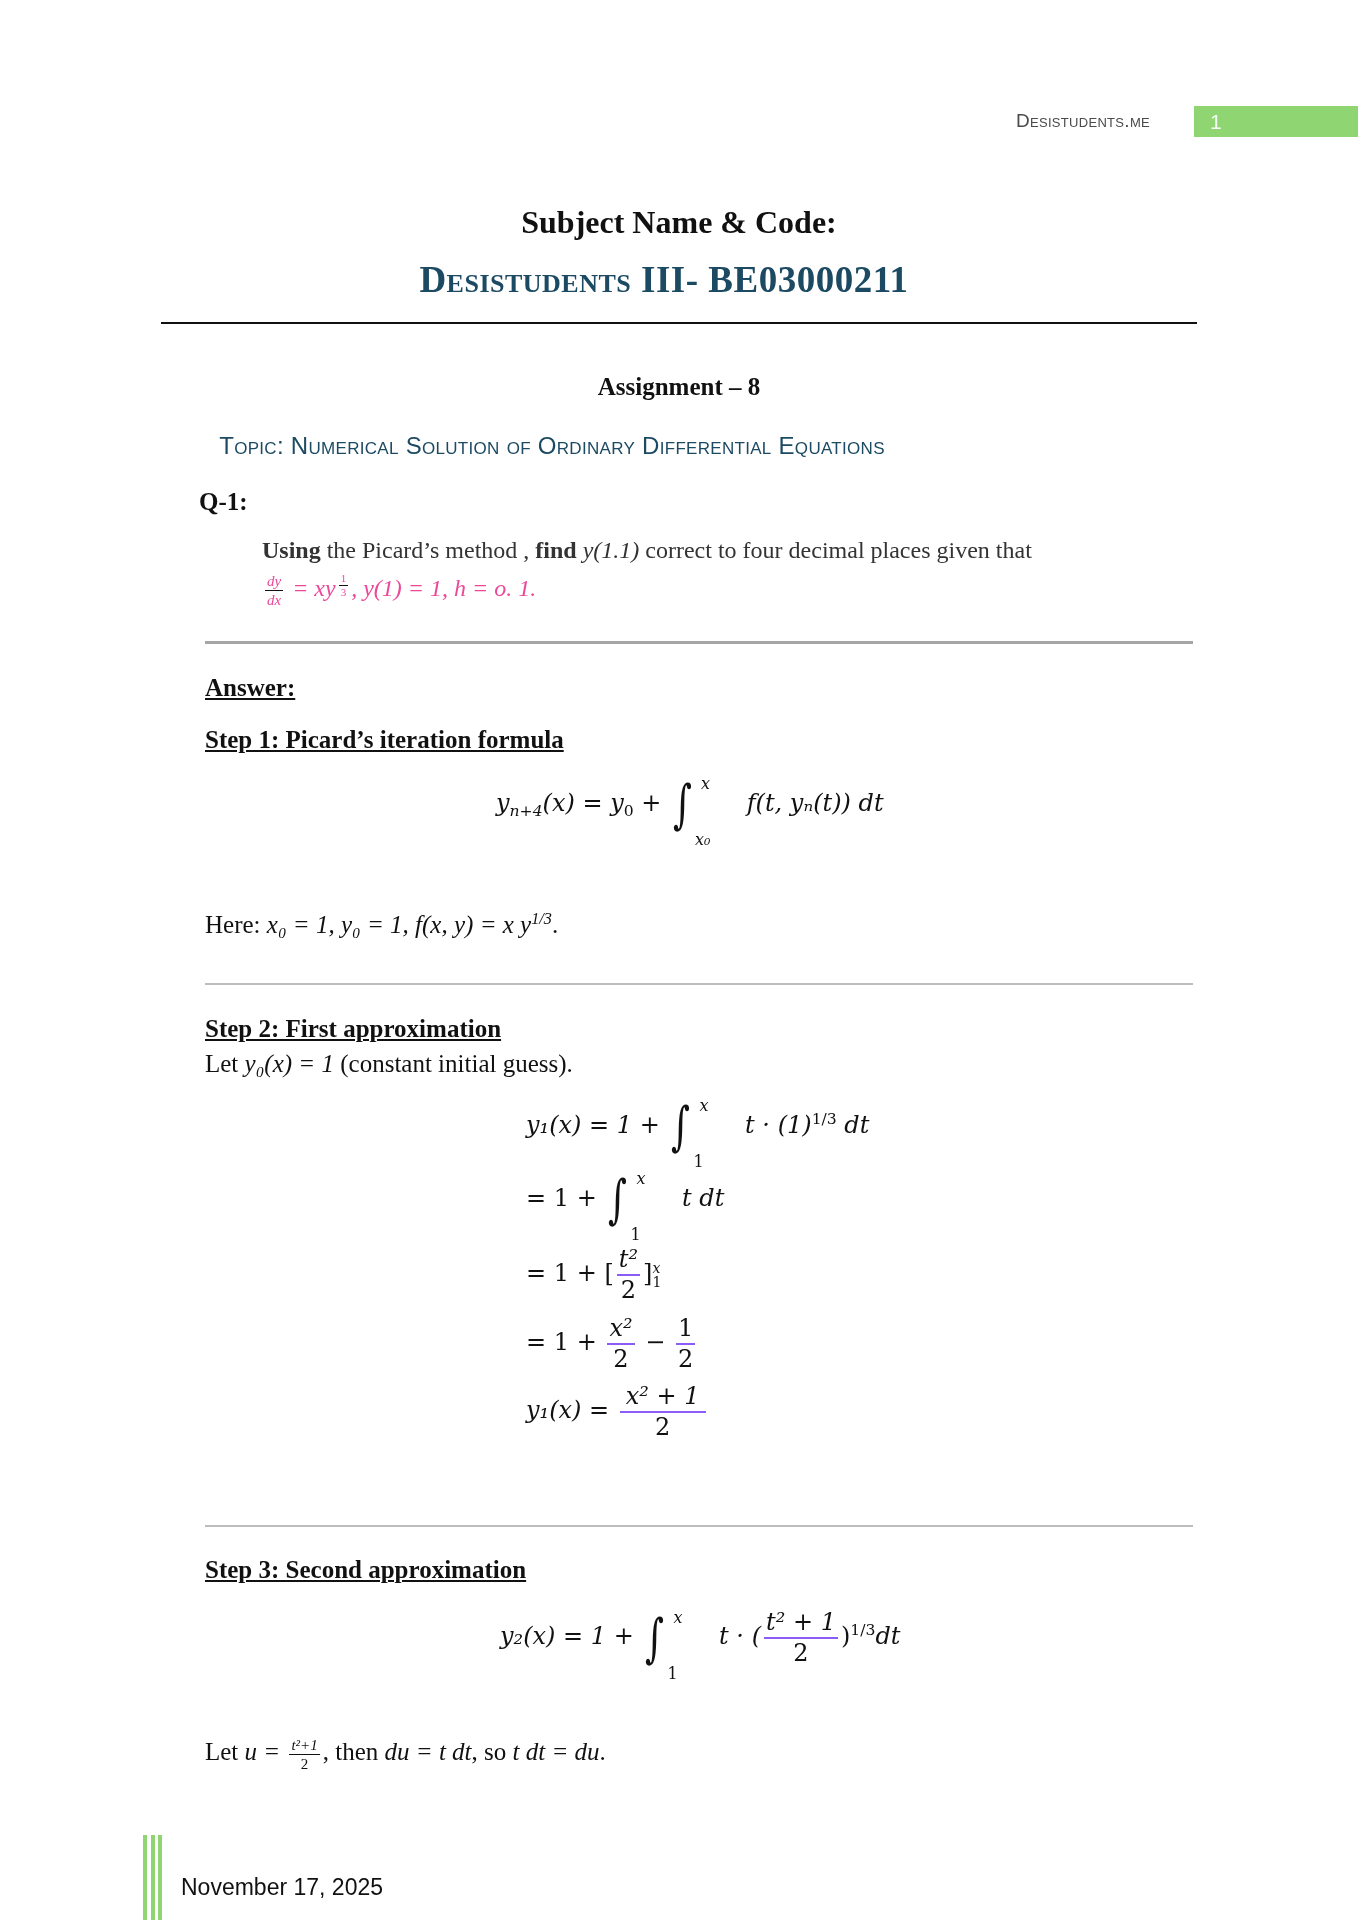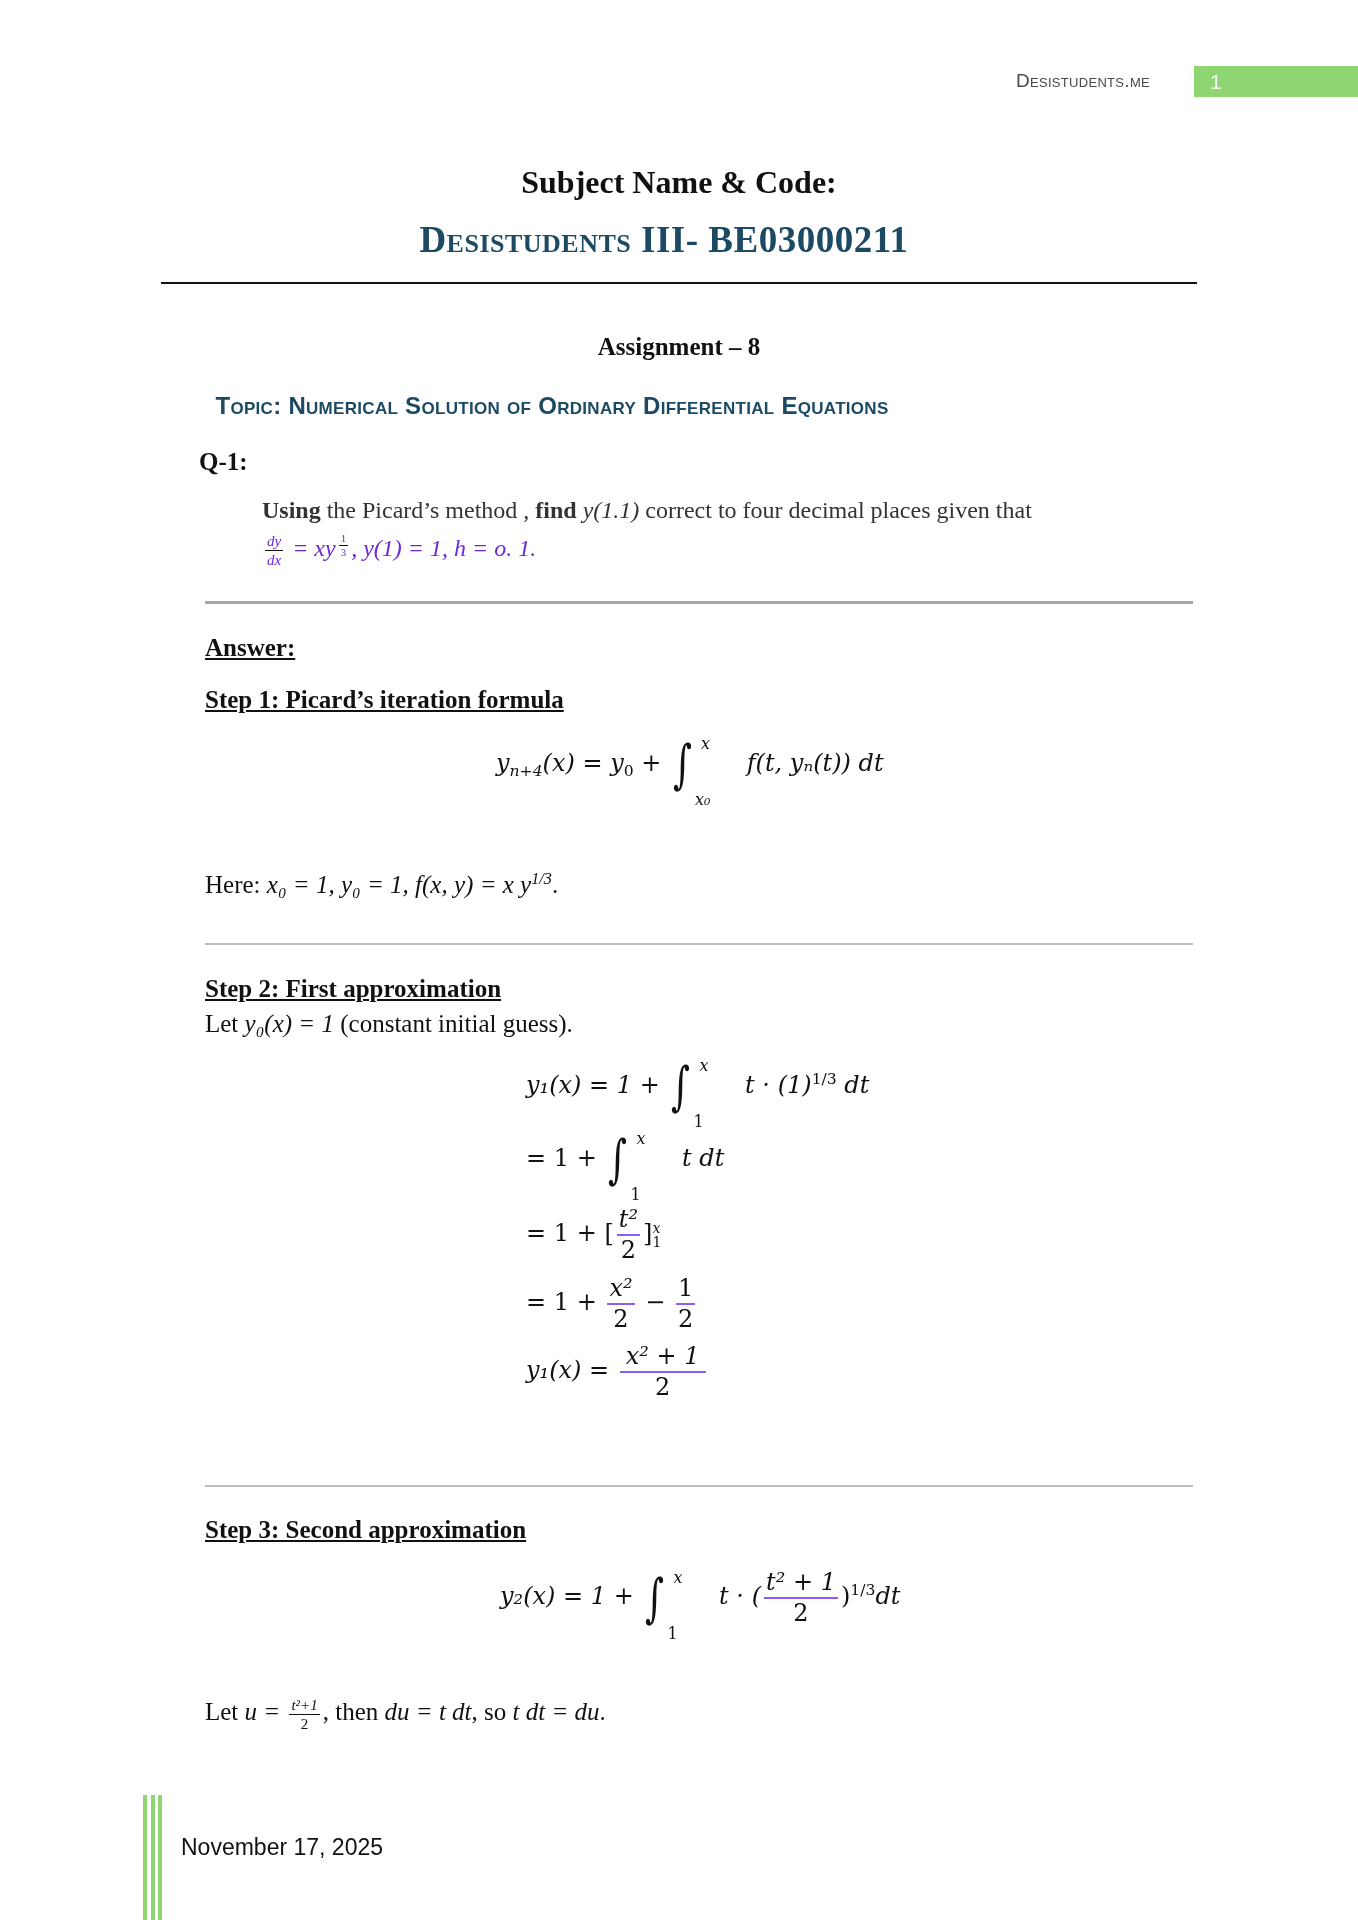--- a/index.html
+++ b/index.html
@@ -1,34 +1,34 @@
 <!DOCTYPE html>
 <html><head>
 <meta charset="utf-8">
 <style>
   html, body { margin:0; padding:0; background:#ffffff; }
   body { width:1358px; height:1920px; position:relative; overflow:hidden;
          font-family:"Liberation Serif", serif; color:#111; }
-  .abs { position:absolute; }
+  .abs { position:absolute;margin-top:40px; }
   .hdr-site { left:1016px; top:70px; font-family:"Liberation Sans", sans-serif;
               font-size:19px; color:#4a4a4a; letter-spacing:0.3px; font-variant:small-caps; }
   .hdr-page { left:1194px; top:66px; width:164px; height:31px; background:#8fd672;
               color:#f4fbf0; font-family:"Liberation Sans", sans-serif; font-size:21px;
               padding-left:16px; box-sizing:border-box; line-height:31px; }
   .subj { left:0; width:1358px; top:164px; text-align:center; font-weight:bold; font-size:32px; }
   .course { left:0; width:1328px; top:218px; text-align:center; font-weight:bold;
             font-size:37px; color:#1c4a63; font-variant:small-caps; letter-spacing:0.5px; }
   .rule-black { left:161px; top:282px; width:1036px; height:2px; background:#111; }
   .assign { left:0; width:1358px; top:333px; text-align:center; font-weight:bold; font-size:25px; }
-  .topic { left:0; width:1104px; top:392px; text-align:center; font-weight:bold;
+  .topic { left:0; width:1104px; top:392px; text-align:center; font-weight:normal;
            font-family:"Liberation Sans", sans-serif; font-size:24px; color:#1c4a63;
            font-variant:small-caps; letter-spacing:0.3px; }
   .q-label { left:199px; top:448px; font-weight:bold; font-size:25px; }
   .q-line1 { left:262px; top:497px; font-size:24px; color:#333; }
-  .q-line2 { left:262px; top:532px; font-size:24px; color:#6d28d9; }
+  .q-line2 { left:262px; top:532px; font-size:24px; color:#ec4899; }
   .mi { font-style:italic; }
   .rule-thick { left:205px; width:988px; height:3px; background:#a6a6a6; }
   .rule-thin { left:205px; width:988px; height:2px; background:#bdbdbd; }
   .h-bold { left:205px; font-weight:bold; font-size:25px;text-decoration:underline; }
   .body-text { left:205px; font-size:25px; }
   .eq { font-family:"DejaVu Serif", serif; font-size:24px; white-space:nowrap; }
   .int { font-size:52px; font-weight:normal; display:inline-block; transform:scaleX(0.7);
          vertical-align:middle; line-height:1; }
   .lim { position:absolute; font-size:16px; font-style:italic; }
   .frac { display:inline-block; vertical-align:middle; text-align:center; margin:0 3px; }

